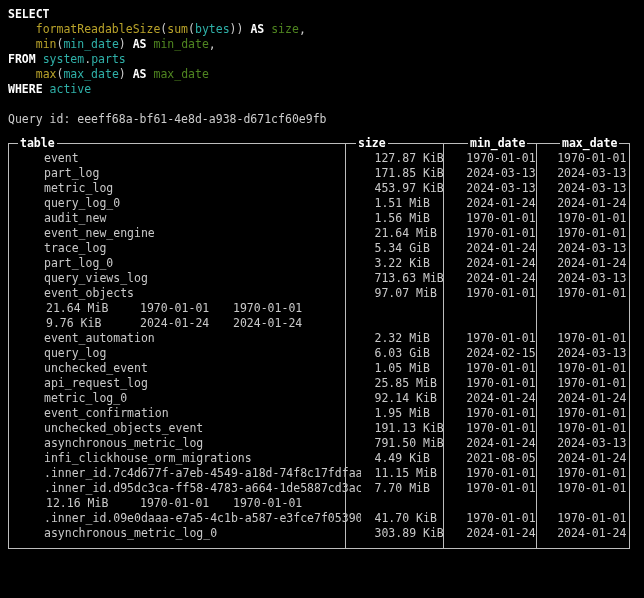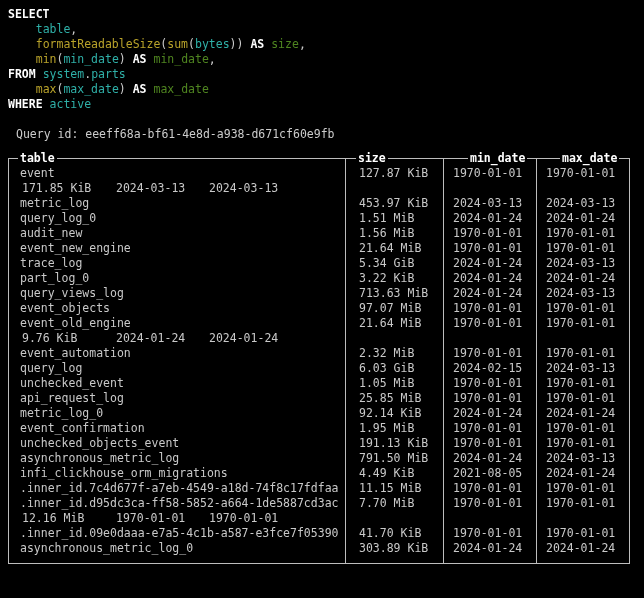--- a/index.html
+++ b/index.html
@@ -14,50 +14,49 @@
   }
   .terminal{width:512px;height:598px;position:relative;}
   .sqlblock{padding:7px 0 0 8px;}
   .sqlline{white-space:pre;height:15px;}
   .tk-kw{color:var(--kw);font-weight:bold;}
   .tk-pl{color:var(--pl);}
   .tk-fn{color:var(--fn);}
   .tk-id{color:var(--id);}
   .tk-al{color:var(--al);}
   .blankline{height:15px;}
-  .queryid{padding-left:16px;height:15px;color:var(--pl);white-space:pre;}
+  .queryid{padding-left:8px;height:15px;color:var(--pl);white-space:pre;}
   
   .box{position:relative;margin:9px 0 0 8px;width:630px;height:420px;color:var(--cell);}
   .hline{position:absolute;left:0;width:622px;height:0;border-top:1px solid var(--line);}
   .hline.top{top:7px;}
   .hline.bottom{top:412px;}
   .vline{position:absolute;top:7px;height:405px;width:0;border-left:1px solid var(--line);}
   .v0{left:0;} .v1{left:337px;} .v2{left:435px;} .v3{left:528px;} .v4{left:621px;}
   .theadrow{position:relative;height:15px;z-index:2;}
   .thlabel{
     position:absolute;top:0;background:var(--bg);padding:0 2px;
     color:var(--hdr);font-weight:bold;white-space:pre;
   }
   .th-table{left:10px;} .th-size{left:348px;} .th-min{left:460px;} .th-max{left:552px;}
   .tbody{position:relative;z-index:1;}
-  .trow{display:flex;height:15px;white-space:pre;}
+  .trow{display:flex;height:15px;white-space:pre;margin-left:24px;}
   .tcell{box-sizing:border-box;overflow:hidden;}
   .c1{width:337px;padding-left:12px;}
   .c2{width:98px;padding-left:14px;}
   .c3{width:93px;padding-left:10px;}
   .c4{width:93px;padding-left:10px;}
 </style>
 </head>
 <body>
 
 <div class="terminal">
 
   <div class="sqlblock" id="sql-lines">
       <div class="sqlline"><span class="tk-kw">SELECT</span></div>
-      <div class="sqlline"><span class="tk-pl">    </span><span class="tk-id">table</span><span class="tk-pl">,</span></div>
       <div class="sqlline"><span class="tk-pl">    </span><span class="tk-fn">formatReadableSize</span><span class="tk-pl">(</span><span class="tk-fn">sum</span><span class="tk-pl">(</span><span class="tk-id">bytes</span><span class="tk-pl">)) </span><span class="tk-kw">AS</span><span class="tk-pl"> </span><span class="tk-al">size</span><span class="tk-pl">,</span></div>
       <div class="sqlline"><span class="tk-pl">    </span><span class="tk-fn">min</span><span class="tk-pl">(</span><span class="tk-id">min_date</span><span class="tk-pl">) </span><span class="tk-kw">AS</span><span class="tk-pl"> </span><span class="tk-al">min_date</span><span class="tk-pl">,</span></div>
       <div class="sqlline"><span class="tk-kw">FROM</span><span class="tk-pl"> </span><span class="tk-id">system</span><span class="tk-pl">.</span><span class="tk-id">parts</span></div>
       <div class="sqlline"><span class="tk-pl">    </span><span class="tk-fn">max</span><span class="tk-pl">(</span><span class="tk-id">max_date</span><span class="tk-pl">) </span><span class="tk-kw">AS</span><span class="tk-pl"> </span><span class="tk-al">max_date</span></div>
       <div class="sqlline"><span class="tk-kw">WHERE</span><span class="tk-pl"> </span><span class="tk-id">active</span></div>
     </div>
 
   <div class="blankline"></div>
 
   <div class="queryid"><span>Query id: </span><span>eeeff68a-bf61-4e8d-a938-d671cf60e9fb</span></div>
@@ -73,41 +72,41 @@
 
     <div class="theadrow">
       <span class="thlabel th-table">table</span>
       <span class="thlabel th-size">size</span>
       <span class="thlabel th-min">min_date</span>
       <span class="thlabel th-max">max_date</span>
     </div>
 
     <div class="tbody" id="tbody">
         <div class="trow"><span class="tcell c1">event</span><span class="tcell c2">127.87 KiB</span><span class="tcell c3">1970-01-01</span><span class="tcell c4">1970-01-01</span></div>
-        <div class="trow"><span class="tcell c2">171.85 KiB</span><span class="tcell c3">2024-03-13</span><span class="tcell c4">2024-03-13</span></div>
+        <div class="trow"><span class="tcell c1">part_log</span><span class="tcell c2">171.85 KiB</span><span class="tcell c3">2024-03-13</span><span class="tcell c4">2024-03-13</span></div>
         <div class="trow"><span class="tcell c1">metric_log</span><span class="tcell c2">453.97 KiB</span><span class="tcell c3">2024-03-13</span><span class="tcell c4">2024-03-13</span></div>
         <div class="trow"><span class="tcell c1">query_log_0</span><span class="tcell c2">1.51 MiB</span><span class="tcell c3">2024-01-24</span><span class="tcell c4">2024-01-24</span></div>
         <div class="trow"><span class="tcell c1">audit_new</span><span class="tcell c2">1.56 MiB</span><span class="tcell c3">1970-01-01</span><span class="tcell c4">1970-01-01</span></div>
         <div class="trow"><span class="tcell c1">event_new_engine</span><span class="tcell c2">21.64 MiB</span><span class="tcell c3">1970-01-01</span><span class="tcell c4">1970-01-01</span></div>
         <div class="trow"><span class="tcell c1">trace_log</span><span class="tcell c2">5.34 GiB</span><span class="tcell c3">2024-01-24</span><span class="tcell c4">2024-03-13</span></div>
         <div class="trow"><span class="tcell c1">part_log_0</span><span class="tcell c2">3.22 KiB</span><span class="tcell c3">2024-01-24</span><span class="tcell c4">2024-01-24</span></div>
         <div class="trow"><span class="tcell c1">query_views_log</span><span class="tcell c2">713.63 MiB</span><span class="tcell c3">2024-01-24</span><span class="tcell c4">2024-03-13</span></div>
         <div class="trow"><span class="tcell c1">event_objects</span><span class="tcell c2">97.07 MiB</span><span class="tcell c3">1970-01-01</span><span class="tcell c4">1970-01-01</span></div>
-        <div class="trow"><span class="tcell c1">event_old_engine</span><span class="tcell c2">21.64 MiB</span><span class="tcell c3">1970-01-01</span><span class="tcell c4">1970-01-01</span></div>
+        <div class="trow"><span class="tcell c2">21.64 MiB</span><span class="tcell c3">1970-01-01</span><span class="tcell c4">1970-01-01</span></div>
         <div class="trow"><span class="tcell c2">9.76 KiB</span><span class="tcell c3">2024-01-24</span><span class="tcell c4">2024-01-24</span></div>
         <div class="trow"><span class="tcell c1">event_automation</span><span class="tcell c2">2.32 MiB</span><span class="tcell c3">1970-01-01</span><span class="tcell c4">1970-01-01</span></div>
         <div class="trow"><span class="tcell c1">query_log</span><span class="tcell c2">6.03 GiB</span><span class="tcell c3">2024-02-15</span><span class="tcell c4">2024-03-13</span></div>
         <div class="trow"><span class="tcell c1">unchecked_event</span><span class="tcell c2">1.05 MiB</span><span class="tcell c3">1970-01-01</span><span class="tcell c4">1970-01-01</span></div>
         <div class="trow"><span class="tcell c1">api_request_log</span><span class="tcell c2">25.85 MiB</span><span class="tcell c3">1970-01-01</span><span class="tcell c4">1970-01-01</span></div>
         <div class="trow"><span class="tcell c1">metric_log_0</span><span class="tcell c2">92.14 KiB</span><span class="tcell c3">2024-01-24</span><span class="tcell c4">2024-01-24</span></div>
         <div class="trow"><span class="tcell c1">event_confirmation</span><span class="tcell c2">1.95 MiB</span><span class="tcell c3">1970-01-01</span><span class="tcell c4">1970-01-01</span></div>
         <div class="trow"><span class="tcell c1">unchecked_objects_event</span><span class="tcell c2">191.13 KiB</span><span class="tcell c3">1970-01-01</span><span class="tcell c4">1970-01-01</span></div>
         <div class="trow"><span class="tcell c1">asynchronous_metric_log</span><span class="tcell c2">791.50 MiB</span><span class="tcell c3">2024-01-24</span><span class="tcell c4">2024-03-13</span></div>
         <div class="trow"><span class="tcell c1">infi_clickhouse_orm_migrations</span><span class="tcell c2">4.49 KiB</span><span class="tcell c3">2021-08-05</span><span class="tcell c4">2024-01-24</span></div>
         <div class="trow"><span class="tcell c1">.inner_id.7c4d677f-a7eb-4549-a18d-74f8c17fdfaa</span><span class="tcell c2">11.15 MiB</span><span class="tcell c3">1970-01-01</span><span class="tcell c4">1970-01-01</span></div>
-        <div class="trow"><span class="tcell c1">.inner_id.d95dc3ca-ff58-5852-a664-1de5887cd3ac</span><span class="tcell c2">7.70 MiB</span><span class="tcell c3">1970-01-01</span><span class="tcell c4">1970-01-01</span></div>
+        <div class="trow"><span class="tcell c1">.inner_id.d95dc3ca-ff58-4783-a664-1de5887cd3ac</span><span class="tcell c2">7.70 MiB</span><span class="tcell c3">1970-01-01</span><span class="tcell c4">1970-01-01</span></div>
         <div class="trow"><span class="tcell c2">12.16 MiB</span><span class="tcell c3">1970-01-01</span><span class="tcell c4">1970-01-01</span></div>
         <div class="trow"><span class="tcell c1">.inner_id.09e0daaa-e7a5-4c1b-a587-e3fce7f05390</span><span class="tcell c2">41.70 KiB</span><span class="tcell c3">1970-01-01</span><span class="tcell c4">1970-01-01</span></div>
         <div class="trow"><span class="tcell c1">asynchronous_metric_log_0</span><span class="tcell c2">303.89 KiB</span><span class="tcell c3">2024-01-24</span><span class="tcell c4">2024-01-24</span></div>
       </div>
   </div>
 
 </div>
 
 </body></html>

